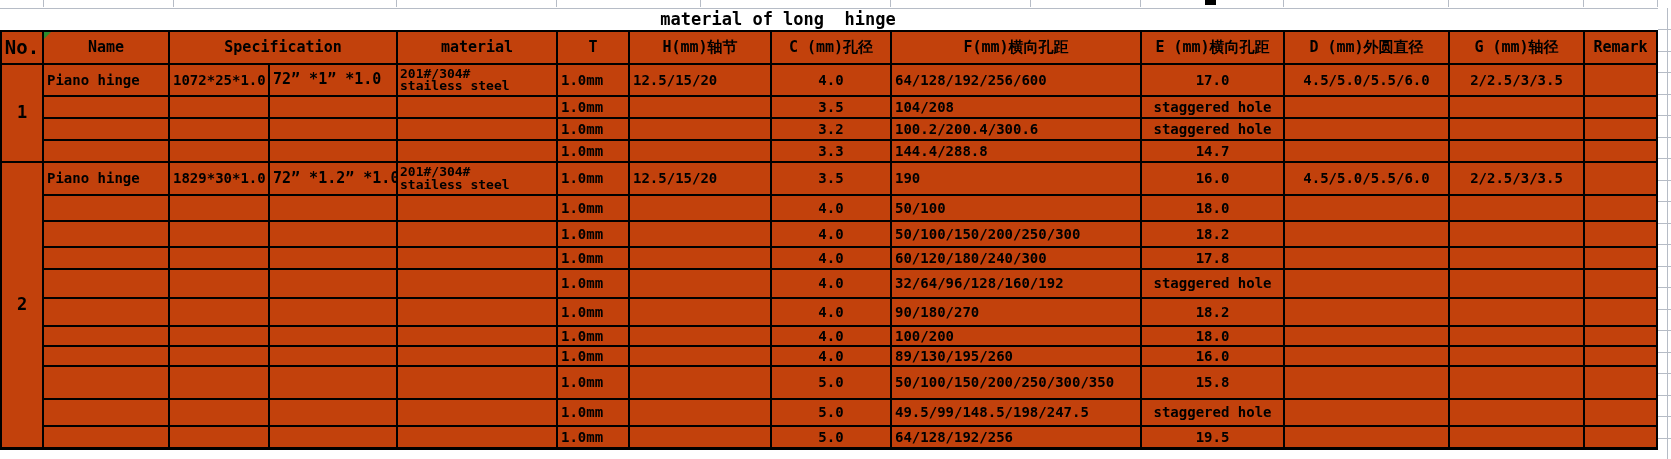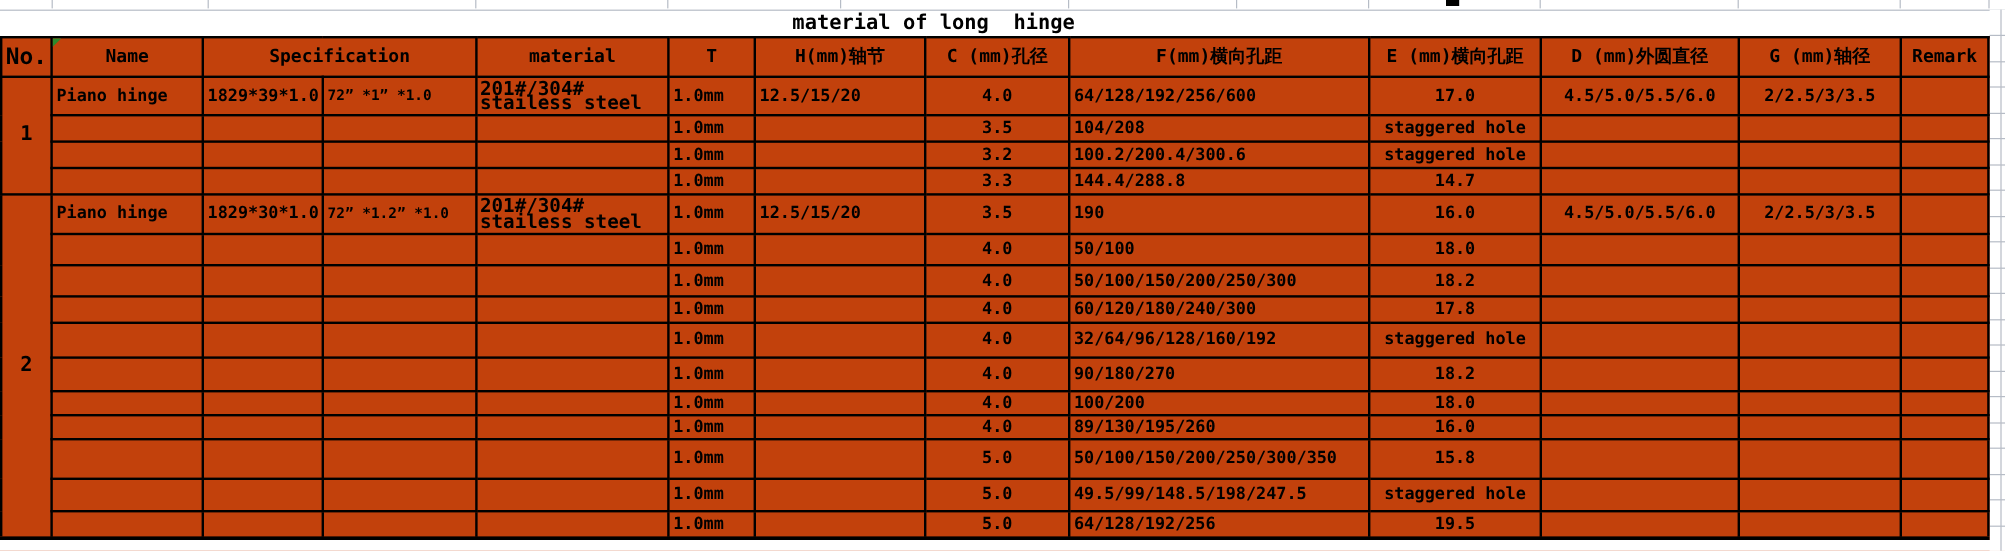--- a/index.html
+++ b/index.html
@@ -25,23 +25,23 @@
     width:1658px;background:#c2410c;}
   td,th{border:2px solid #000;padding:0 3px;font-weight:bold;overflow:hidden;
     white-space:nowrap;font-size:14px;line-height:1.15;}
   thead th{text-align:center;font-size:15px;padding:0 1px;}
   th.h-no{font-size:19px;}
   tbody{border-bottom:3px solid #000;}
   tr.section-start td{border-top:2px solid #000;}
   td.no-cell{text-align:center;font-size:17px;vertical-align:middle;}
   .col-name,.col-spec1,.col-spec2,.col-t,.col-h,.col-f{text-align:left;}
   .col-c,.col-e,.col-d,.col-g,.col-remark{text-align:center;}
-  .col-material{text-align:left;font-size:16px;line-height:12.5px;white-space:pre-line;
+  .col-material{text-align:left;font-size:13px;line-height:12.5px;white-space:pre-line;
     vertical-align:middle;padding:0 2px;}
-  .col-spec2{font-size:12px;}
+  .col-spec2{font-size:15px;}
   
   .green-tri{position:absolute;left:44px;top:32px;width:0;height:0;
     border-top:7px solid #2d8a2d;border-right:7px solid transparent;}
 </style>
 </head>
 <body>
 
 <div class="top-strip">
     <span class="vtick" style="left: 43px;"></span>
     <span class="vtick" style="left: 173px;"></span>
@@ -113,21 +113,21 @@
       <th>E (mm)横向孔距</th>
       <th>D (mm)外圆直径</th>
       <th>G (mm)轴径</th>
       <th>Remark</th>
     </tr>
   </thead>
   <tbody id="table-body">
       <tr style="height: 32px;">
         <td rowspan="4" class="no-cell">1</td>
         <td class="col-name">Piano hinge</td>
-        <td class="col-spec1">1829*39*1.0</td>
+        <td class="col-spec1">1072*25*1.0</td>
         <td class="col-spec2">72” *1” *1.0</td>
         <td class="col-material">201#/304#
 stailess steel</td>
         <td class="col-t">1.0mm</td>
         <td class="col-h">12.5/15/20</td>
         <td class="col-c">4.0</td>
         <td class="col-f">64/128/192/256/600</td>
         <td class="col-e">17.0</td>
         <td class="col-d">4.5/5.0/5.5/6.0</td>
         <td class="col-g">2/2.5/3/3.5</td>

